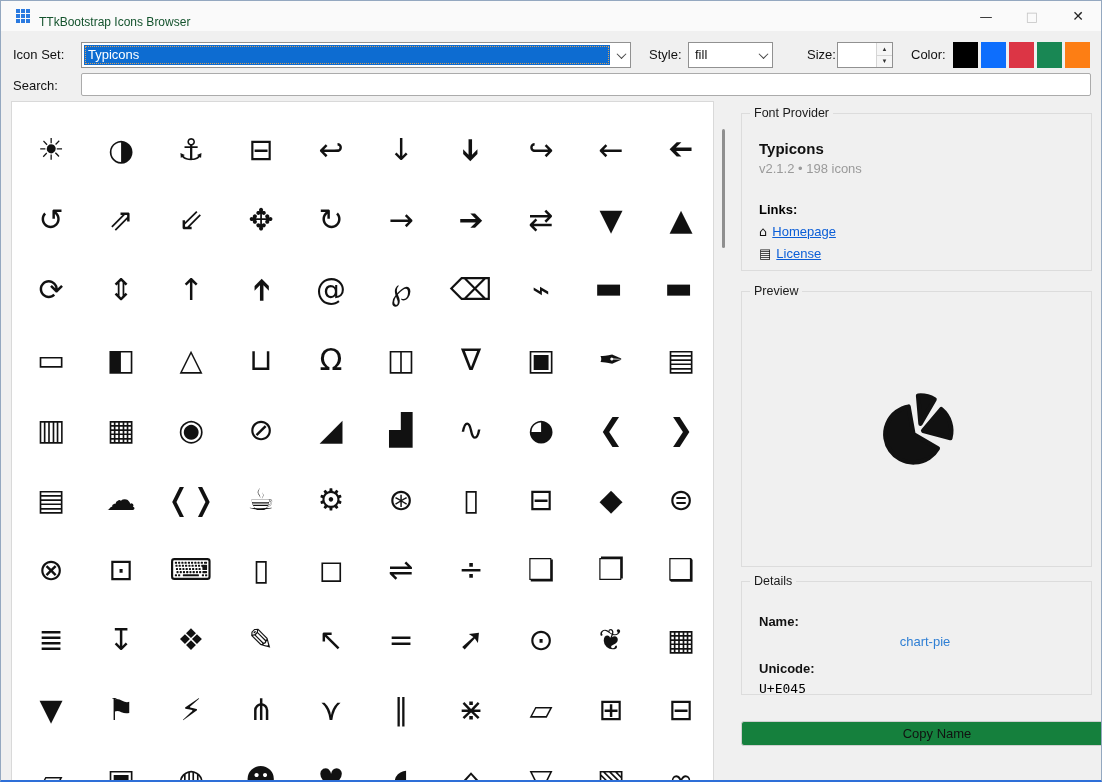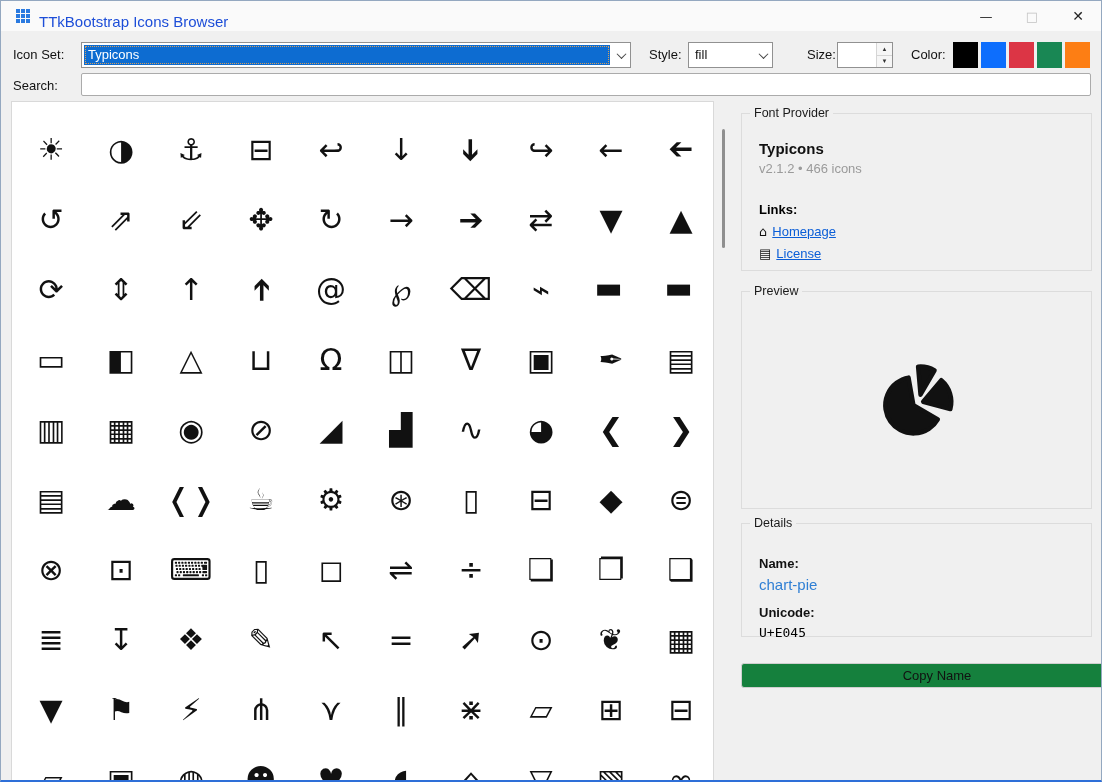--- a/index.html
+++ b/index.html
@@ -6,21 +6,21 @@
   html,body { background:#cfd8e3; }
   body { font-family:"Liberation Sans", sans-serif; }
   .window {
     position:relative; width:1102px; height:782px; background:#f0f0f0;
     border:1px solid #94a8c0; border-bottom:2px solid #2e6fd8; overflow:hidden;
   }
   
   .titlebar { position:absolute; left:0; top:0; width:100%; height:30px; background:#fafafa; display:flex; align-items:center; }
   .app-icon { width:4px; height:4px; margin-left:15px; margin-right:19px; background:#2a7ae0; color:#2a7ae0;
     box-shadow:5px 0,10px 0,0 5px,5px 5px,10px 5px,0 10px,5px 10px,10px 10px; position:relative; top:-5px; }
-  .title { font-size:15px; color:#1d4ed8;margin-top:11px; }
+  .title { font-size:12px; color:#14532d;margin-top:11px; }
   .win-controls { margin-left:auto; display:flex; height:100%; }
   .wc { width:46px; height:100%; border:none; background:transparent; font-size:13px; color:#222; cursor:default;
         display:flex; align-items:center; justify-content:center; font-family:"DejaVu Sans", sans-serif; }
   .wc.max { color:#c3c3c3; }
   .wc.close { font-size:14px; }
   
   .toolbar { position:absolute; left:0; top:30px; width:100%; height:70px; background:#f0f0f0; }
   .tlabel { position:absolute; font-size:13px; color:#111; line-height:26px; }
   .combo { position:absolute; height:26px; background:#fff; border:1px solid #919191; display:flex; align-items:stretch; }
   .combo .sel { flex:1; margin:2px; background:#0d6cd1; color:#fff; font-size:13px; line-height:20px; padding-left:4px;
@@ -48,24 +48,24 @@
   .side { position:absolute; left:740px; top:0; width:351px; }
   .group { position:relative; border:1px solid #dcdcdc; margin-top:12px; }
   .group-label { position:absolute; top:-8px; left:8px; background:#f0f0f0; padding:0 4px; font-size:12.5px; color:#1a1a1a; }
   .fp { height:158px; padding:26px 0 0 17px; }
   .fp-name { font-size:15px; font-weight:bold; color:#111; }
   .fp-ver { font-size:13px; color:#9a9a9a; margin-top:4px; }
   .links-label { font-size:13px; font-weight:bold; margin-top:26px; }
   .link-row { display:flex; align-items:center; margin-top:7px; gap:5px; }
   .link-ic { font-family:"DejaVu Sans",sans-serif; font-size:13px; color:#111; }
   .link-a { font-size:13px; color:#0b5ed7; text-decoration:underline; cursor:pointer; }
-  .preview { height:218px; margin-top:20px; display:flex; align-items:center; justify-content:center; }
+  .preview { height:276px; margin-top:20px; display:flex; align-items:center; justify-content:center; }
   .details { height:114px; margin-top:14px; padding:32px 0 0 17px; }
   .d-label { font-size:13px; font-weight:bold; color:#111; }
-  .d-name { font-size:15px; color:#2f7fd4; margin:5px 0 12px; }
+  .d-name { font-size:13px; color:#2f7fd4; margin:5px 0 12px;text-align:center; }
   .d-uni { font-family:"DejaVu Sans Mono", monospace; font-size:13px; color:#000000; margin-top:5px; }
   .copy-btn { margin-top:26px; width:392px; height:25px; background:#15803d; border:1px solid #cfcfcf; border-radius:3px;
               font-size:13px; color:#111; font-family:"Liberation Sans",sans-serif; cursor:default; }
 </style>
 </head>
 <body>
 
 <div class="window">
 
   <div class="titlebar">
@@ -426,21 +426,21 @@
 
     <div class="vscroll">
       <div class="vthumb"></div>
     </div>
 
     <div class="side">
 
       <div class="group fp">
         <span class="group-label">Font Provider</span>
         <div class="fp-name">Typicons</div>
-        <div class="fp-ver">v2.1.2 • 466 icons</div>
+        <div class="fp-ver">v2.1.2 • 198 icons</div>
         <div class="links-label">Links:</div>
         <div>
             <div class="link-row">
               <span class="link-ic">⌂</span>
               <span class="link-a">Homepage</span>
             </div>
             <div class="link-row">
               <span class="link-ic">▤</span>
               <span class="link-a">License</span>
             </div>

